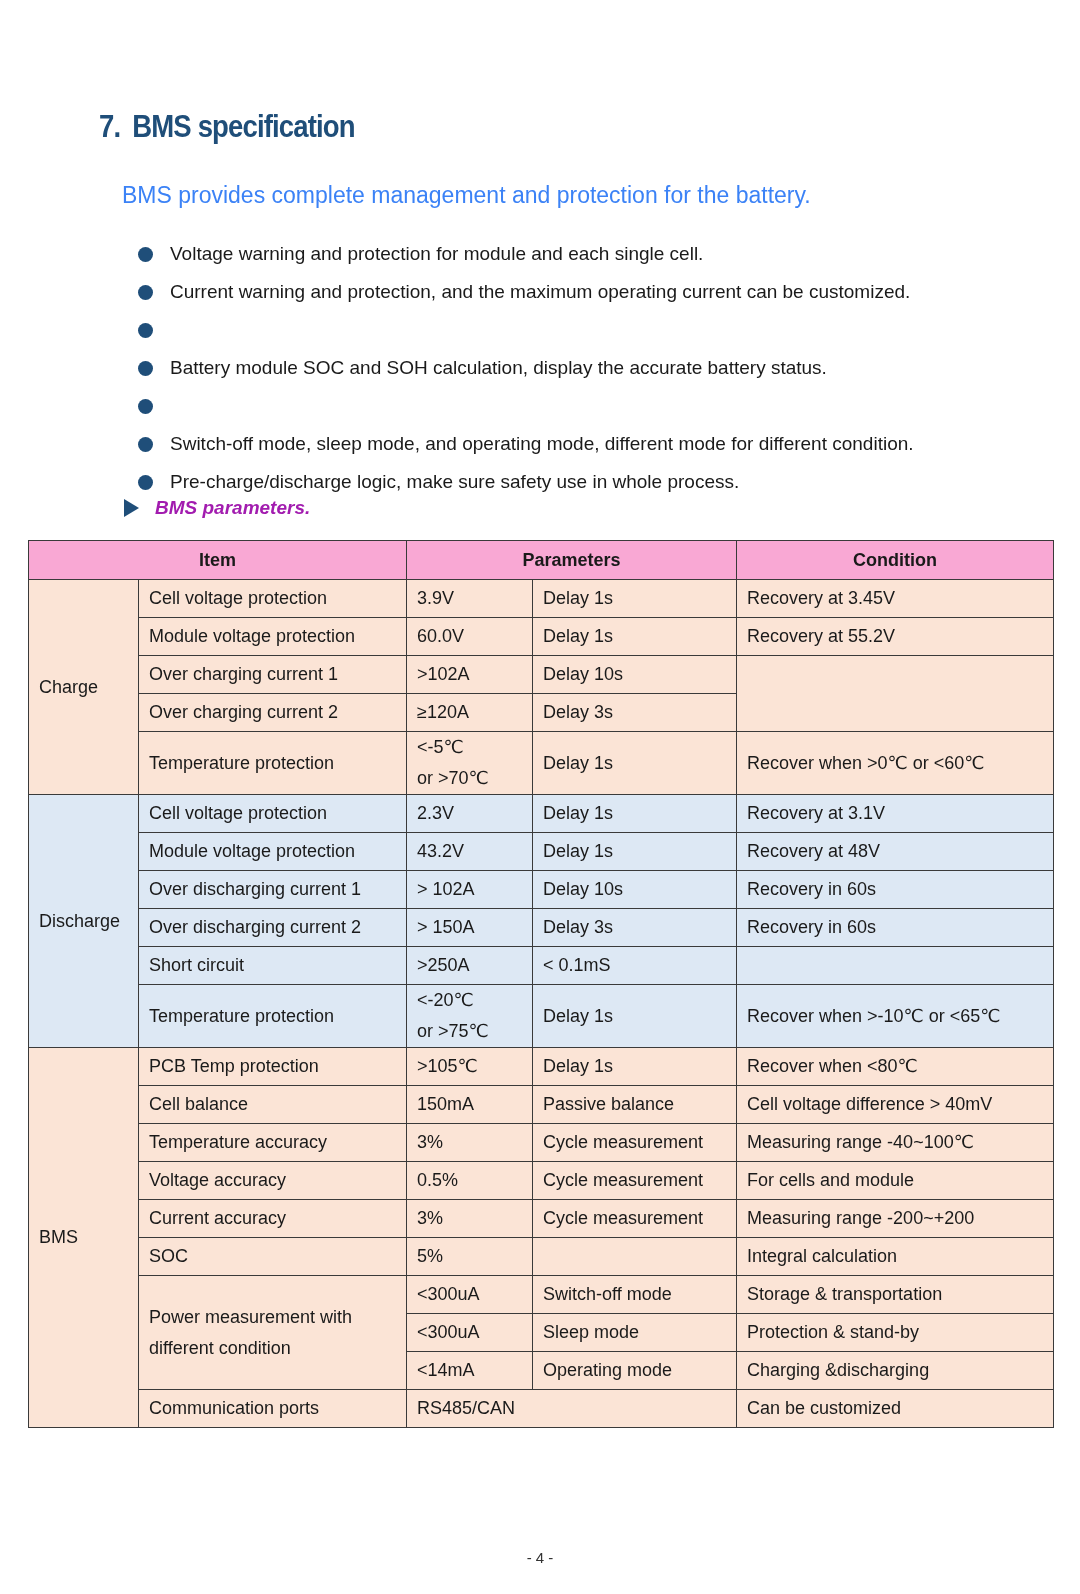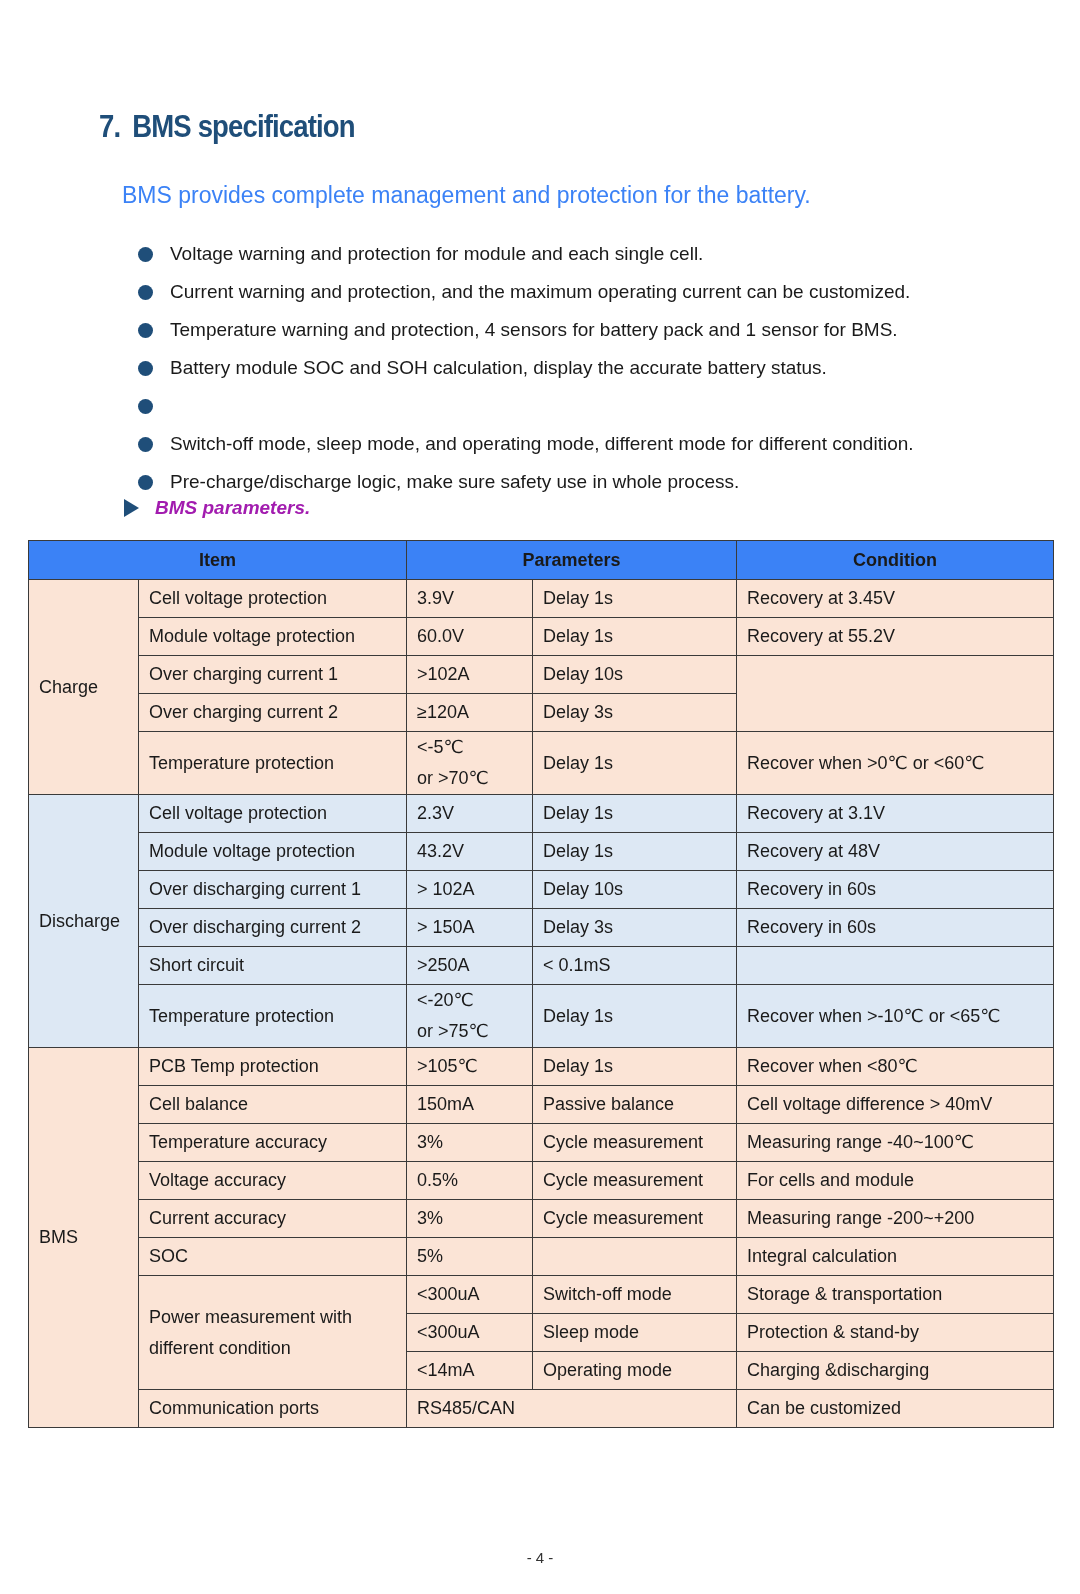--- a/index.html
+++ b/index.html
@@ -15,21 +15,21 @@
   .bullet-dot { width: 15px; height: 15px; border-radius: 50%; background: #1f4e79;
                 display: inline-block; margin-right: 17px; flex: none; }
   .subhead { position: absolute; left: 124px; top: 497px; display: flex; align-items: center;
              font-size: 19px; font-weight: bold; color: #a21caf; font-style: italic; }
   .tri { width: 0; height: 0; border-top: 9px solid transparent; border-bottom: 9px solid transparent;
          border-left: 15px solid #1f4e79; margin-right: 16px; }
   table.spec { position: absolute; left: 28px; top: 540px; width: 1025px; border-collapse: collapse;
                table-layout: fixed; font-size: 18px; }
   table.spec td, table.spec th { border: 1.5px solid #3a3a3a; padding: 0 10px; vertical-align: middle;
                height: 37px; line-height: 31px; font-weight: normal; text-align: left; }
-  table.spec th { background: #3b82f6; font-weight: bold; text-align: center; height: 38px; }
+  table.spec th { background: #f9a8d4; font-weight: bold; text-align: center; height: 38px; }
   .pink td { background: #fbe4d6; }
   .blue td { background: #dde8f4; }
   td.group { vertical-align: middle; }
   .two-line { line-height: 30px; }
   .page-num { position: absolute; left: 0; width: 1080px; top: 1549px; text-align: center;
               font-size: 15px; color: #333; }
 </style>
 </head>
 <body>
 
@@ -43,21 +43,20 @@
   <li>
       <span class="bullet-dot"></span>
       <span>Voltage warning and protection for module and each single cell.</span>
     </li>
   <li>
       <span class="bullet-dot"></span>
       <span>Current warning and protection, and the maximum operating current can be customized.</span>
     </li>
   <li>
       <span class="bullet-dot"></span>
-      <span>Temperature warning and protection, 4 sensors for battery pack and 1 sensor for BMS.</span>
     </li>
   <li>
       <span class="bullet-dot"></span>
       <span>Battery module SOC and SOH calculation, display the accurate battery status.</span>
     </li>
   <li>
       <span class="bullet-dot"></span>
     </li>
   <li>
       <span class="bullet-dot"></span>

